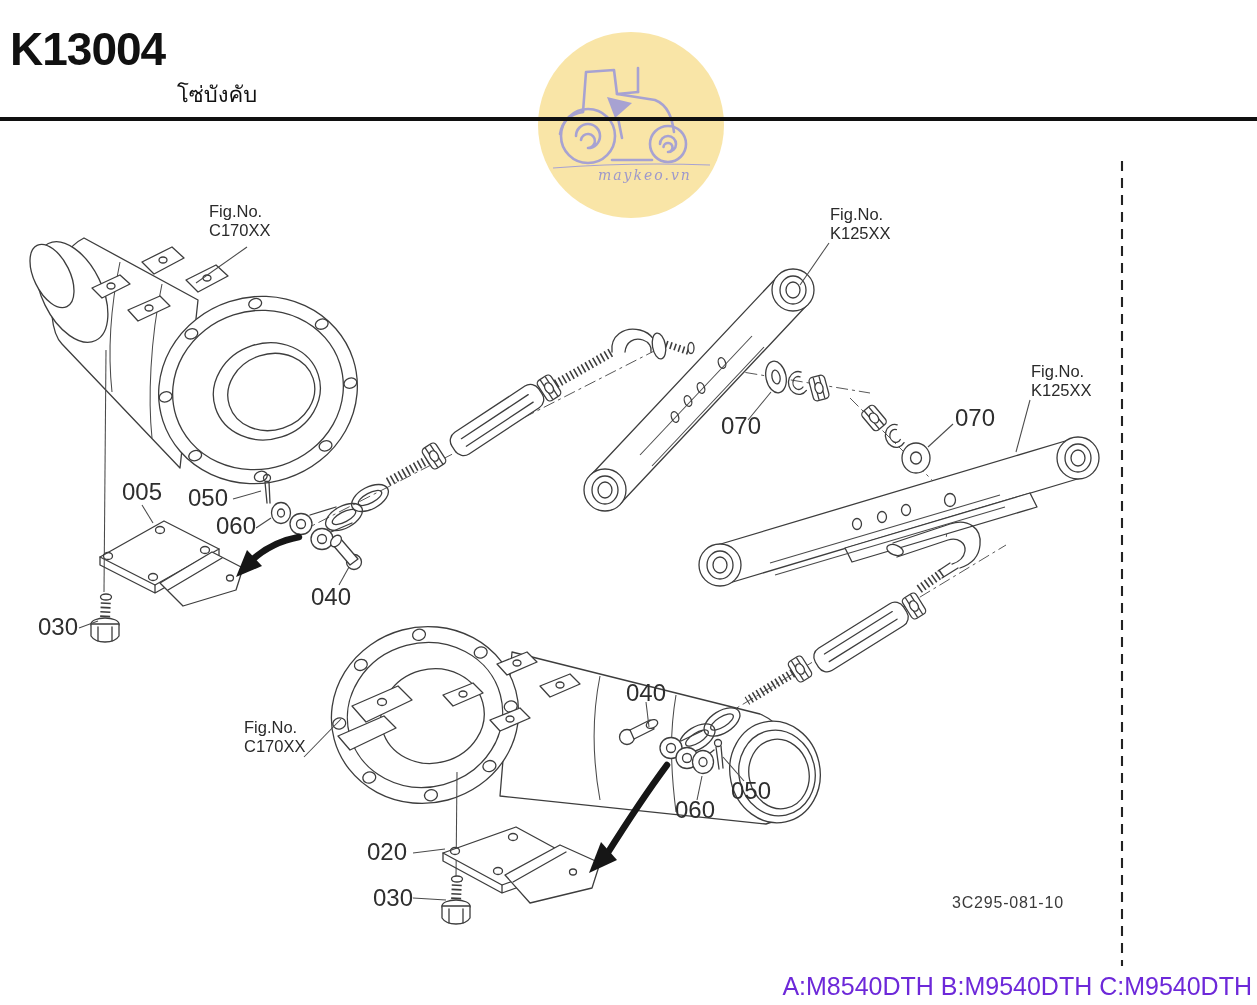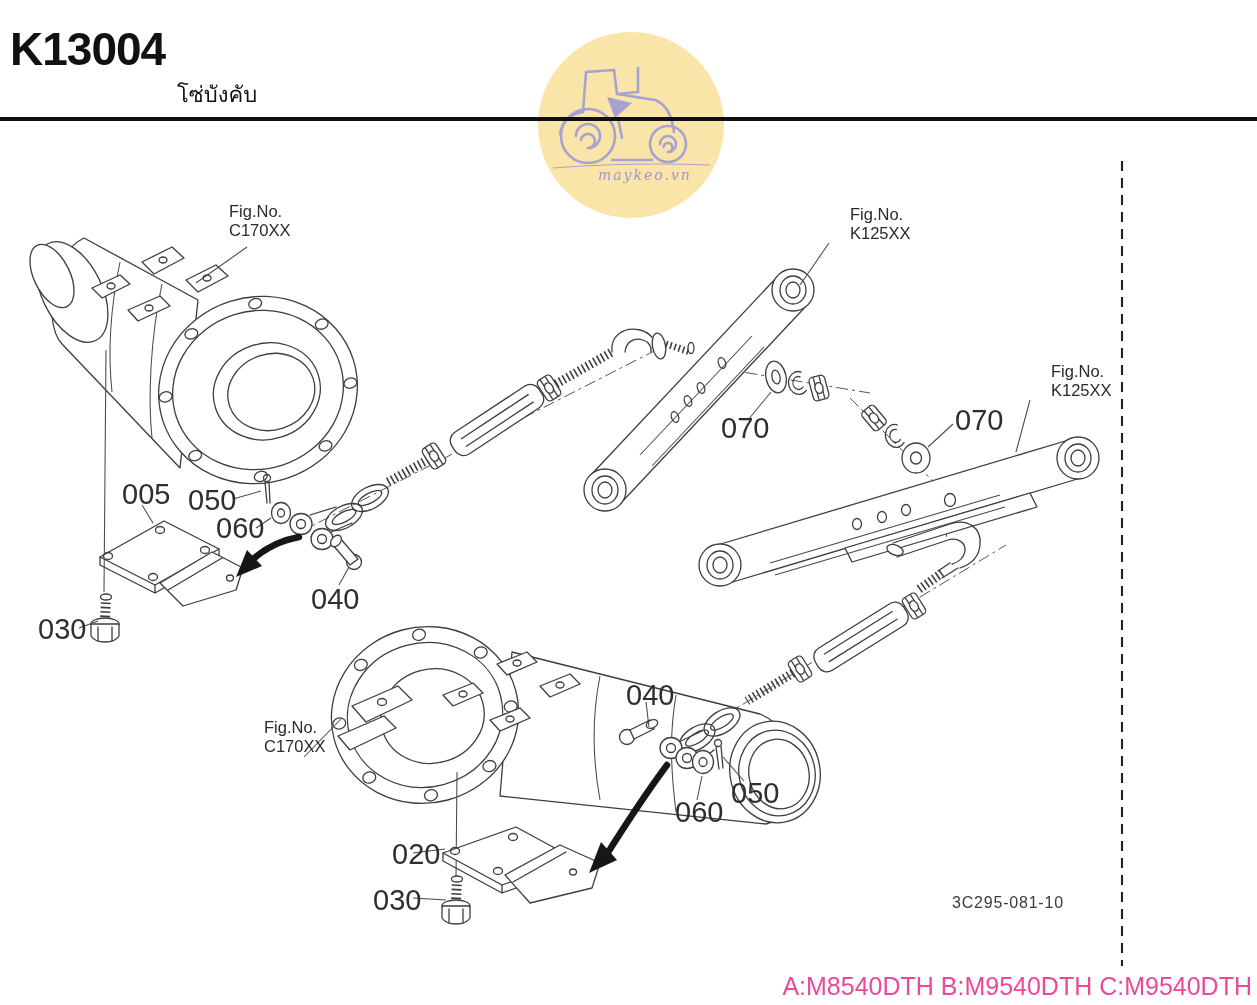--- a/index.html
+++ b/index.html
@@ -19,24 +19,24 @@
   .thin{stroke:#4a4a4a;fill:none;stroke-width:1.05}
   .ctr{stroke:#585858;fill:none;stroke-width:1;stroke-dasharray:12 4 3 4}
   .hatch{stroke:#3d3d3d;fill:none;stroke-dasharray:1.6 2.8}
   .blk{fill:#161616;stroke:none}
   .thick{stroke:#161616;fill:none;stroke-width:6.5;stroke-linecap:round}
   .wm-c{fill:#f9e5a7;stroke:none}
   .wm-l{stroke:#a7a2d2;fill:none;stroke-width:2.6;stroke-linecap:round;stroke-linejoin:round}
   .wm-f{fill:#a7a2d2;stroke:none}
   .wm-t{fill:#9d98cb;font-family:"DejaVu Serif",serif;font-style:italic;font-size:14px;letter-spacing:2px;}
   
-  .part-label{position:absolute;font-size:29px;color:#2e2e2e;z-index:5;white-space:nowrap;}
-  .fig-label{position:absolute;font-size:16.5px;line-height:19px;color:#2a2a2a;z-index:5;white-space:nowrap;margin-left:20px;}
+  .part-label{position:absolute;font-size:24px;color:#2e2e2e;z-index:5;white-space:nowrap;}
+  .fig-label{position:absolute;font-size:16.5px;line-height:19px;color:#2a2a2a;z-index:5;white-space:nowrap;}
   .dwg-no{position:absolute;left:952px;top:894px;font-size:16px;letter-spacing:.8px;color:#3a3a3a;z-index:5;}
-  .footer{position:absolute;left:700px;top:972px;width:552px;text-align:right;font-size:25px;color:#ec4899;z-index:5;white-space:nowrap;}
+  .footer{position:absolute;left:700px;top:972px;width:552px;text-align:right;font-size:25px;color:#6d28d9;z-index:5;white-space:nowrap;}
 </style>
 </head>
 <body>
 
 <div class="stage">
 
   <div class="code">K13004</div>
   <div class="t-th">โซ่บังคับ</div>
   <div class="hrule"></div>
 
@@ -379,19 +379,19 @@
   <div class="part-label" style="left:122px;top:478px">005</div>
   <div class="part-label" style="left:188px;top:484px">050</div>
   <div class="part-label" style="left:216px;top:512px">060</div>
   <div class="part-label" style="left:311px;top:583px">040</div>
   <div class="part-label" style="left:38px;top:613px">030</div>
   <div class="part-label" style="left:721px;top:412px">070</div>
   <div class="part-label" style="left:955px;top:404px">070</div>
   <div class="part-label" style="left:626px;top:679px">040</div>
   <div class="part-label" style="left:731px;top:777px">050</div>
   <div class="part-label" style="left:675px;top:796px">060</div>
-  <div class="part-label" style="left:392px;top:838px">020</div>
+  <div class="part-label" style="left:367px;top:838px">020</div>
   <div class="part-label" style="left:373px;top:884px">030</div>
 
   <div class="dwg-no">3C295-081-10</div>
   <div class="footer">A:M8540DTH B:M9540DTH C:M9540DTH</div>
 
 </div>
 
 </body></html>

